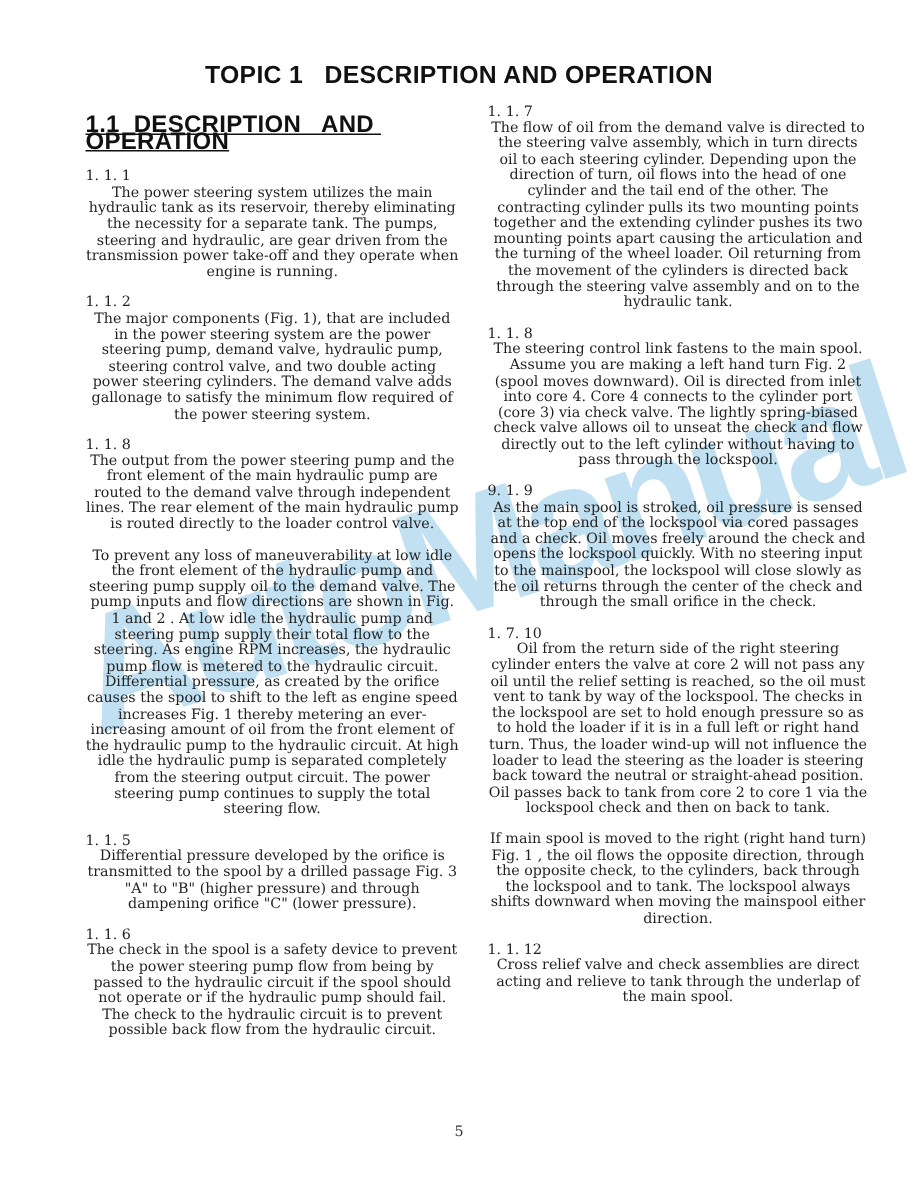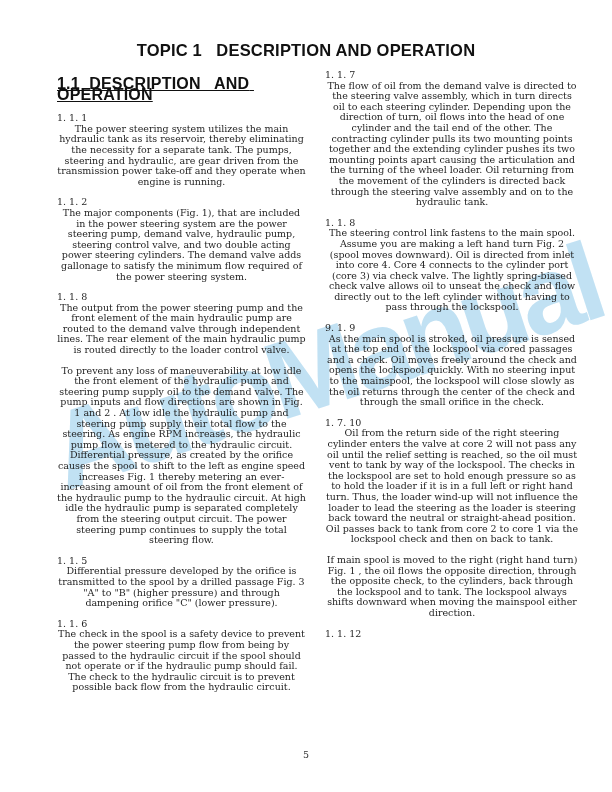--- a/index.html
+++ b/index.html
@@ -131,19 +131,20 @@
         </div>
         <div class="section">
           <div class="sec-num">1. 7. 10</div>
           <div class="sec-text">Oil from the return side of the right steering cylinder enters the valve at core 2 will not pass any oil until the relief setting is reached, so the oil must vent to tank by way of the lockspool.  The checks in the lockspool are set to hold enough pressure so as to hold the loader if it is in a full left or right hand turn. Thus, the loader wind-up will not influence the loader to lead the steering as the loader is steering back toward the neutral or straight-ahead position.  Oil passes back to tank from core 2 to core 1 via the lockspool check and then on back to tank.</div>
         </div>
         <div class="section">
           <div class="sec-text">If main spool is moved to the right (right hand turn) Fig. 1 , the oil flows the opposite direction, through the opposite check, to the cylinders, back through the lockspool and to tank.  The lockspool always shifts downward when moving the mainspool either direction.</div>
         </div>
         <div class="section">
           <div class="sec-num">1. 1. 12</div>
+          <div class="sec-text">Cross relief valve and check assemblies are direct acting and relieve to tank through the underlap of the main spool.</div>
         </div>
       </div>
   </div>
 
   <div class="page-num">5</div>
 
 </div>
 
 </body></html>

